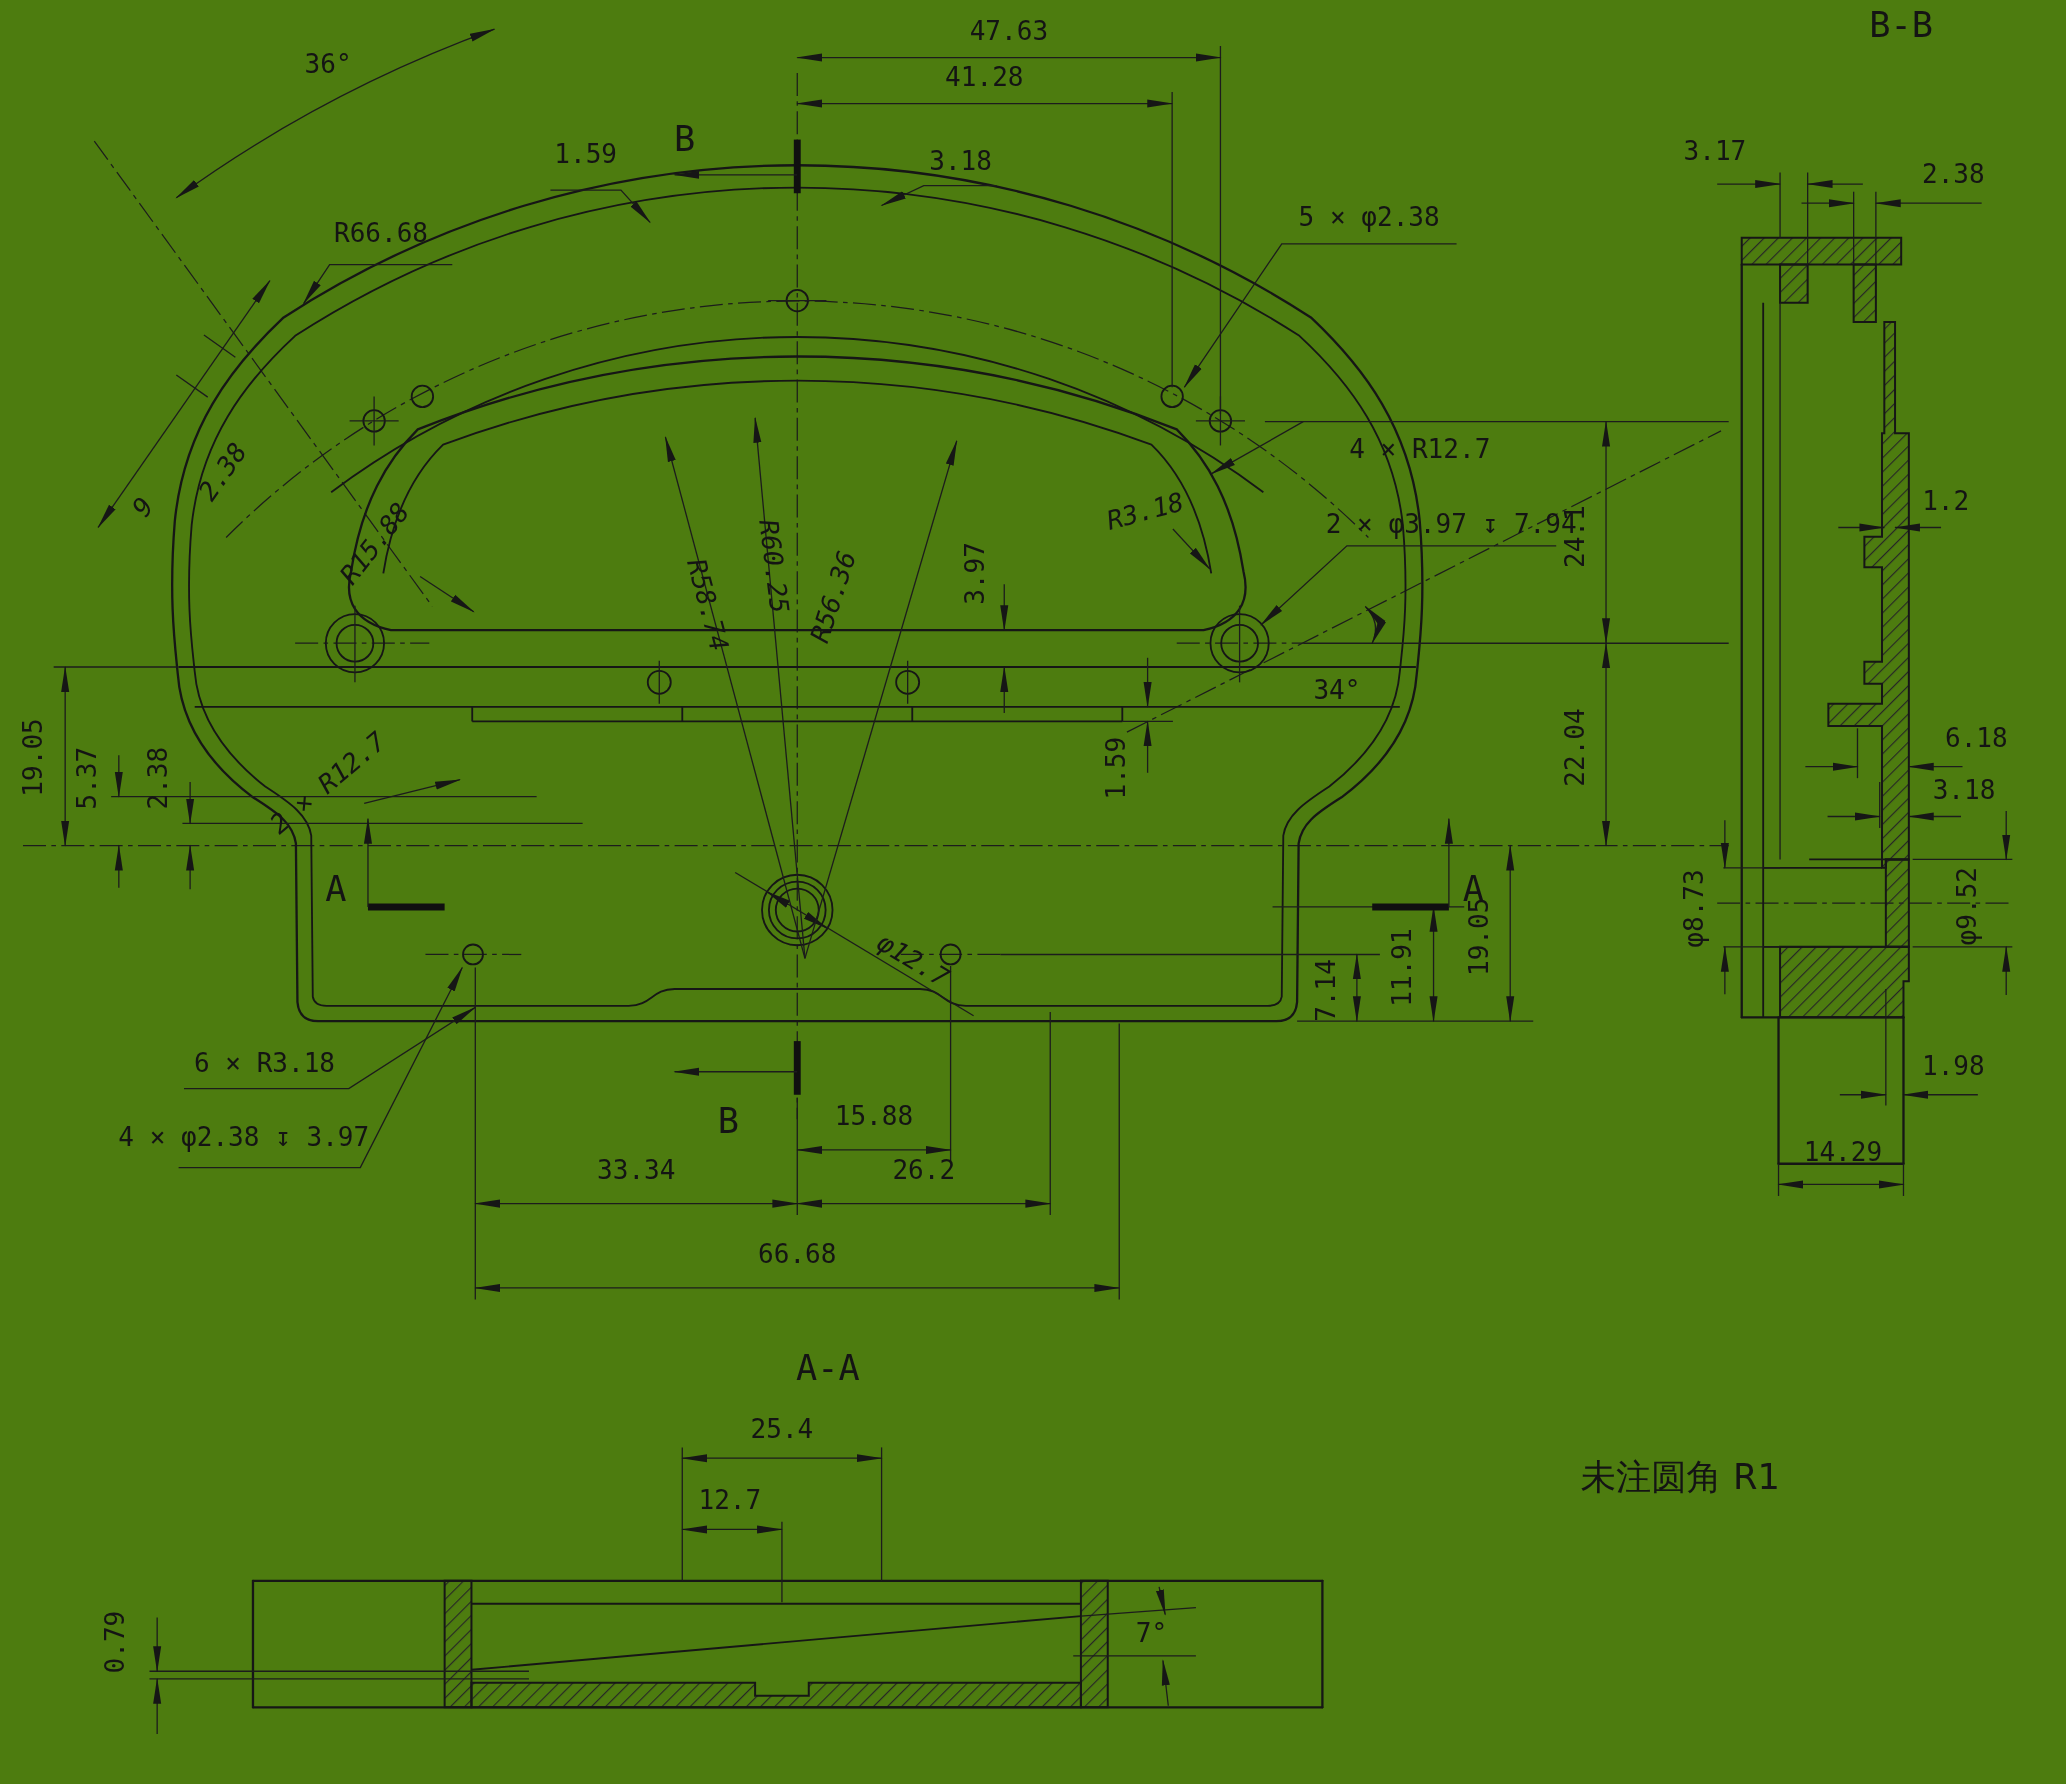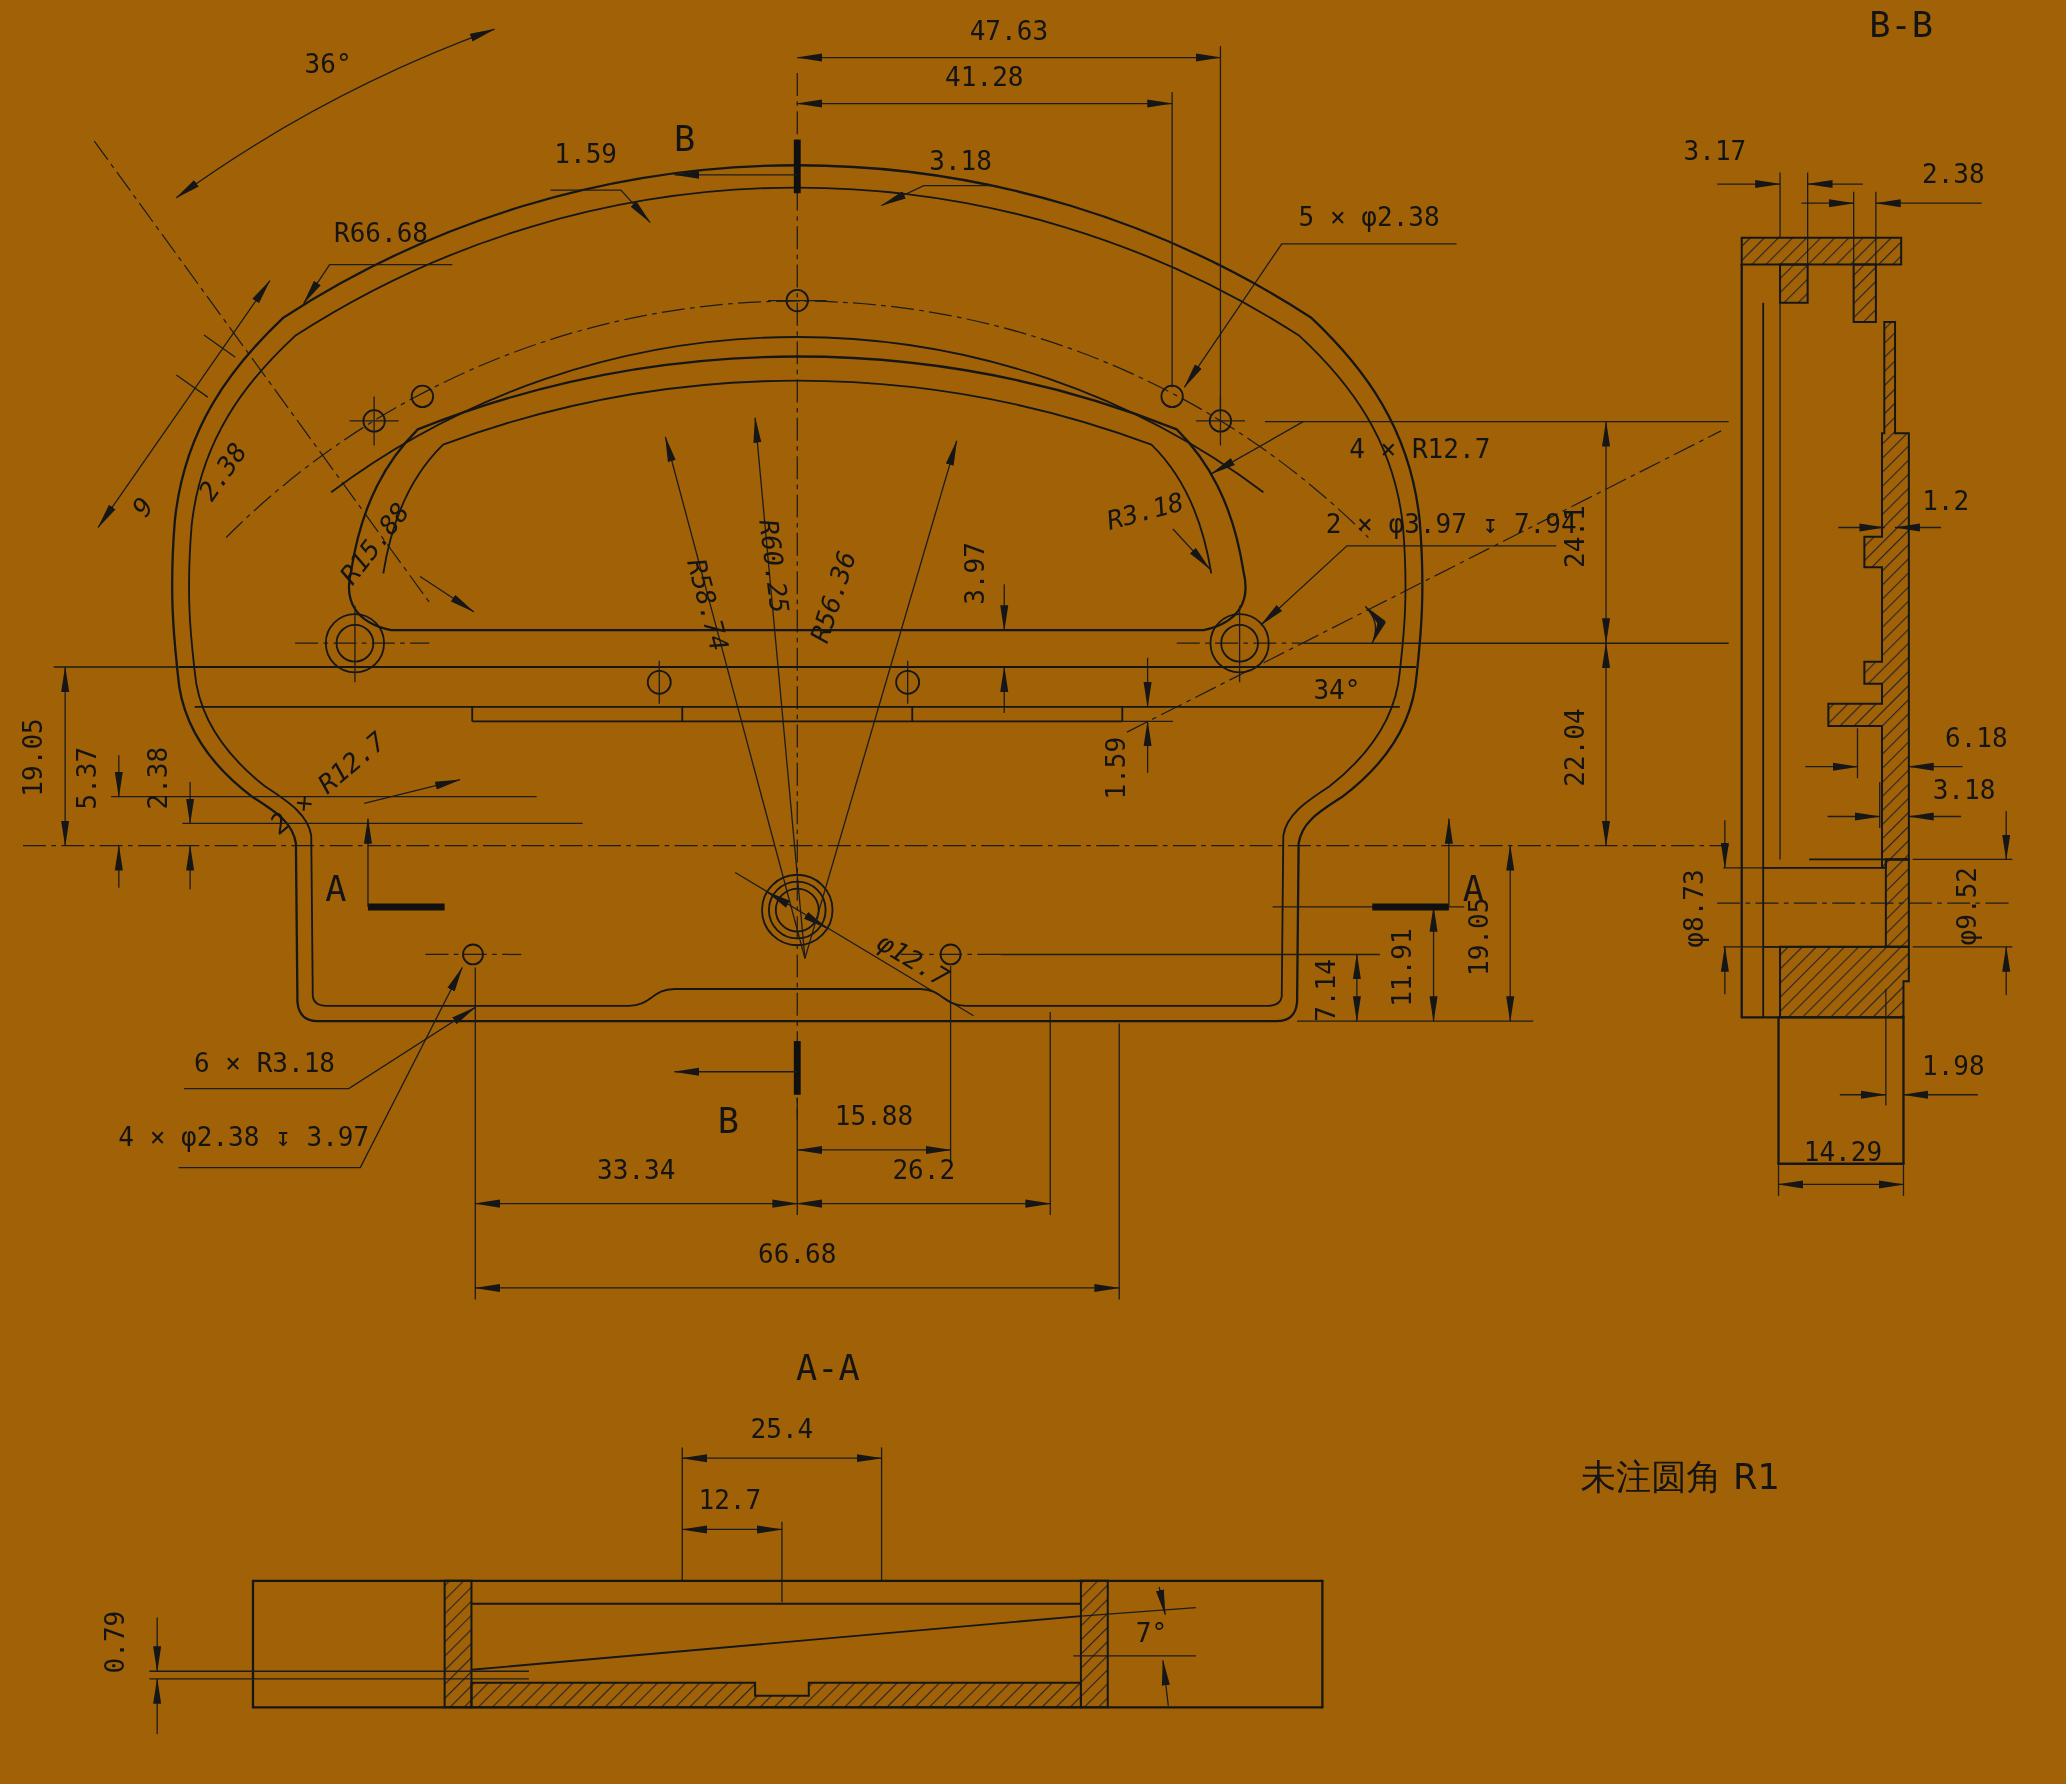--- a/index.html
+++ b/index.html
@@ -1,16 +1,16 @@
 <!DOCTYPE html>
 <html style="font-size:12.3px"><head>
 <meta charset="utf-8">
 <style>
   html,body{margin:0;padding:0;background:#f4f4f2;}
-  .page{width:2066px;height:1784px;background:#a16207;position:relative;margin:0 auto;
+  .page{width:2066px;height:1784px;background:#4d7c0f;position:relative;margin:0 auto;
         font-family:"DejaVu Sans Mono", monospace;}
   svg{display:block}
   svg text{font-family:"DejaVu Sans Mono", monospace;font-size:34px;fill:#141414;}
   svg text.big{font-size:46px;}
   svg text.note{font-family:"DejaVu Sans","Liberation Sans",sans-serif;font-size:46px;}
   svg text.it{font-style:italic;}
   .ol{stroke:#161616;stroke-width:3;fill:none;stroke-linecap:round;}
   .ol2{stroke:#161616;stroke-width:2.4;fill:none;}
   .tl{stroke:#1c1c1c;stroke-width:1.7;fill:none;}
   .cl{stroke:#1c1c1c;stroke-width:1.6;fill:none;stroke-dasharray:30 7 6 7;}

